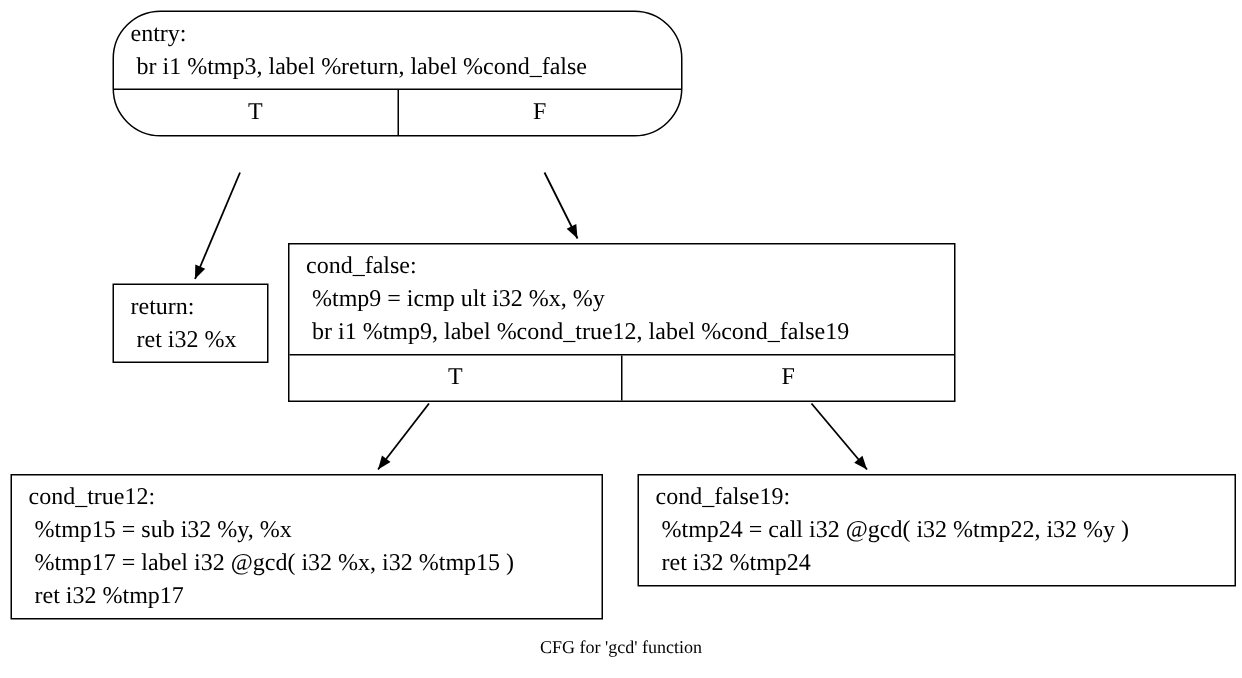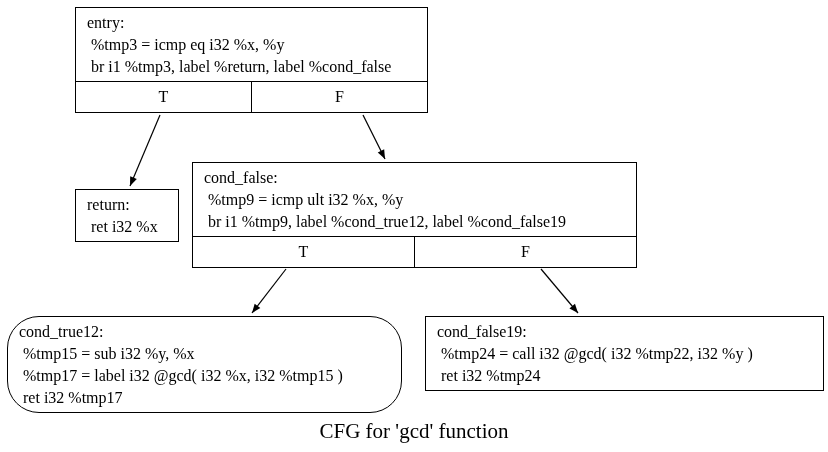--- a/index.html
+++ b/index.html
@@ -49,32 +49,32 @@
   .tf-cell {
     flex: 1 1 50%;
     text-align: center;
     font-size: 16px;
     height: 30px;
     line-height: 30px;
   }
   .tf-cell + .tf-cell {
     border-left: 1.5px solid #000000;
   }
-  .node-entry        { left: 75px;  top: 7px;   width: 353px; }
+  .node-entry        { left: 75px;  top: 7px;   width: 380px; border-radius: 32px; }
   .node-return       { left: 63px;  top: 189px; width: 104px; margin-left: 12px; }
   .node-cond_false   { left: 192px; top: 162px; width: 445px; }
-  .node-cond_true12  { left: 7px;   top: 316px; width: 395px; border-radius: 32px; }
+  .node-cond_true12  { left: 7px;   top: 316px; width: 395px; }
   .node-cond_false19 { left: 425px; top: 316px; width: 399px; }
   .caption {
     position: absolute;
     left: 0;
     right: 0;
     top: 420px;
     text-align: center;
-    font-size: 21px;
+    font-size: 12px;
     line-height: 22px;
   }
 </style>
 </head>
 <body>
 
 <div class="canvas">
 
   <svg class="edges" width="828" height="452" viewBox="0 0 828 452">
     <defs>
@@ -84,21 +84,20 @@
     </defs>
     <line x1="160" y1="115" x2="130" y2="186" marker-end="url(#arrow)"></line>
     <line x1="363" y1="115" x2="385" y2="159" marker-end="url(#arrow)"></line>
     <line x1="286" y1="269" x2="252" y2="313" marker-end="url(#arrow)"></line>
     <line x1="541" y1="269" x2="578" y2="313" marker-end="url(#arrow)"></line>
   </svg>
 
   <div class="node node-entry">
     <div class="body">
       <div class="line">entry:</div>
-      <div class="line"> %tmp3 = icmp eq i32 %x, %y</div>
       <div class="line"> br i1 %tmp3, label %return, label %cond_false</div>
     </div>
     <div class="tf-row">
       <div class="tf-cell">T</div>
       <div class="tf-cell">F</div>
     </div>
   </div>
 
   <div class="node node-return">
     <div class="body">

